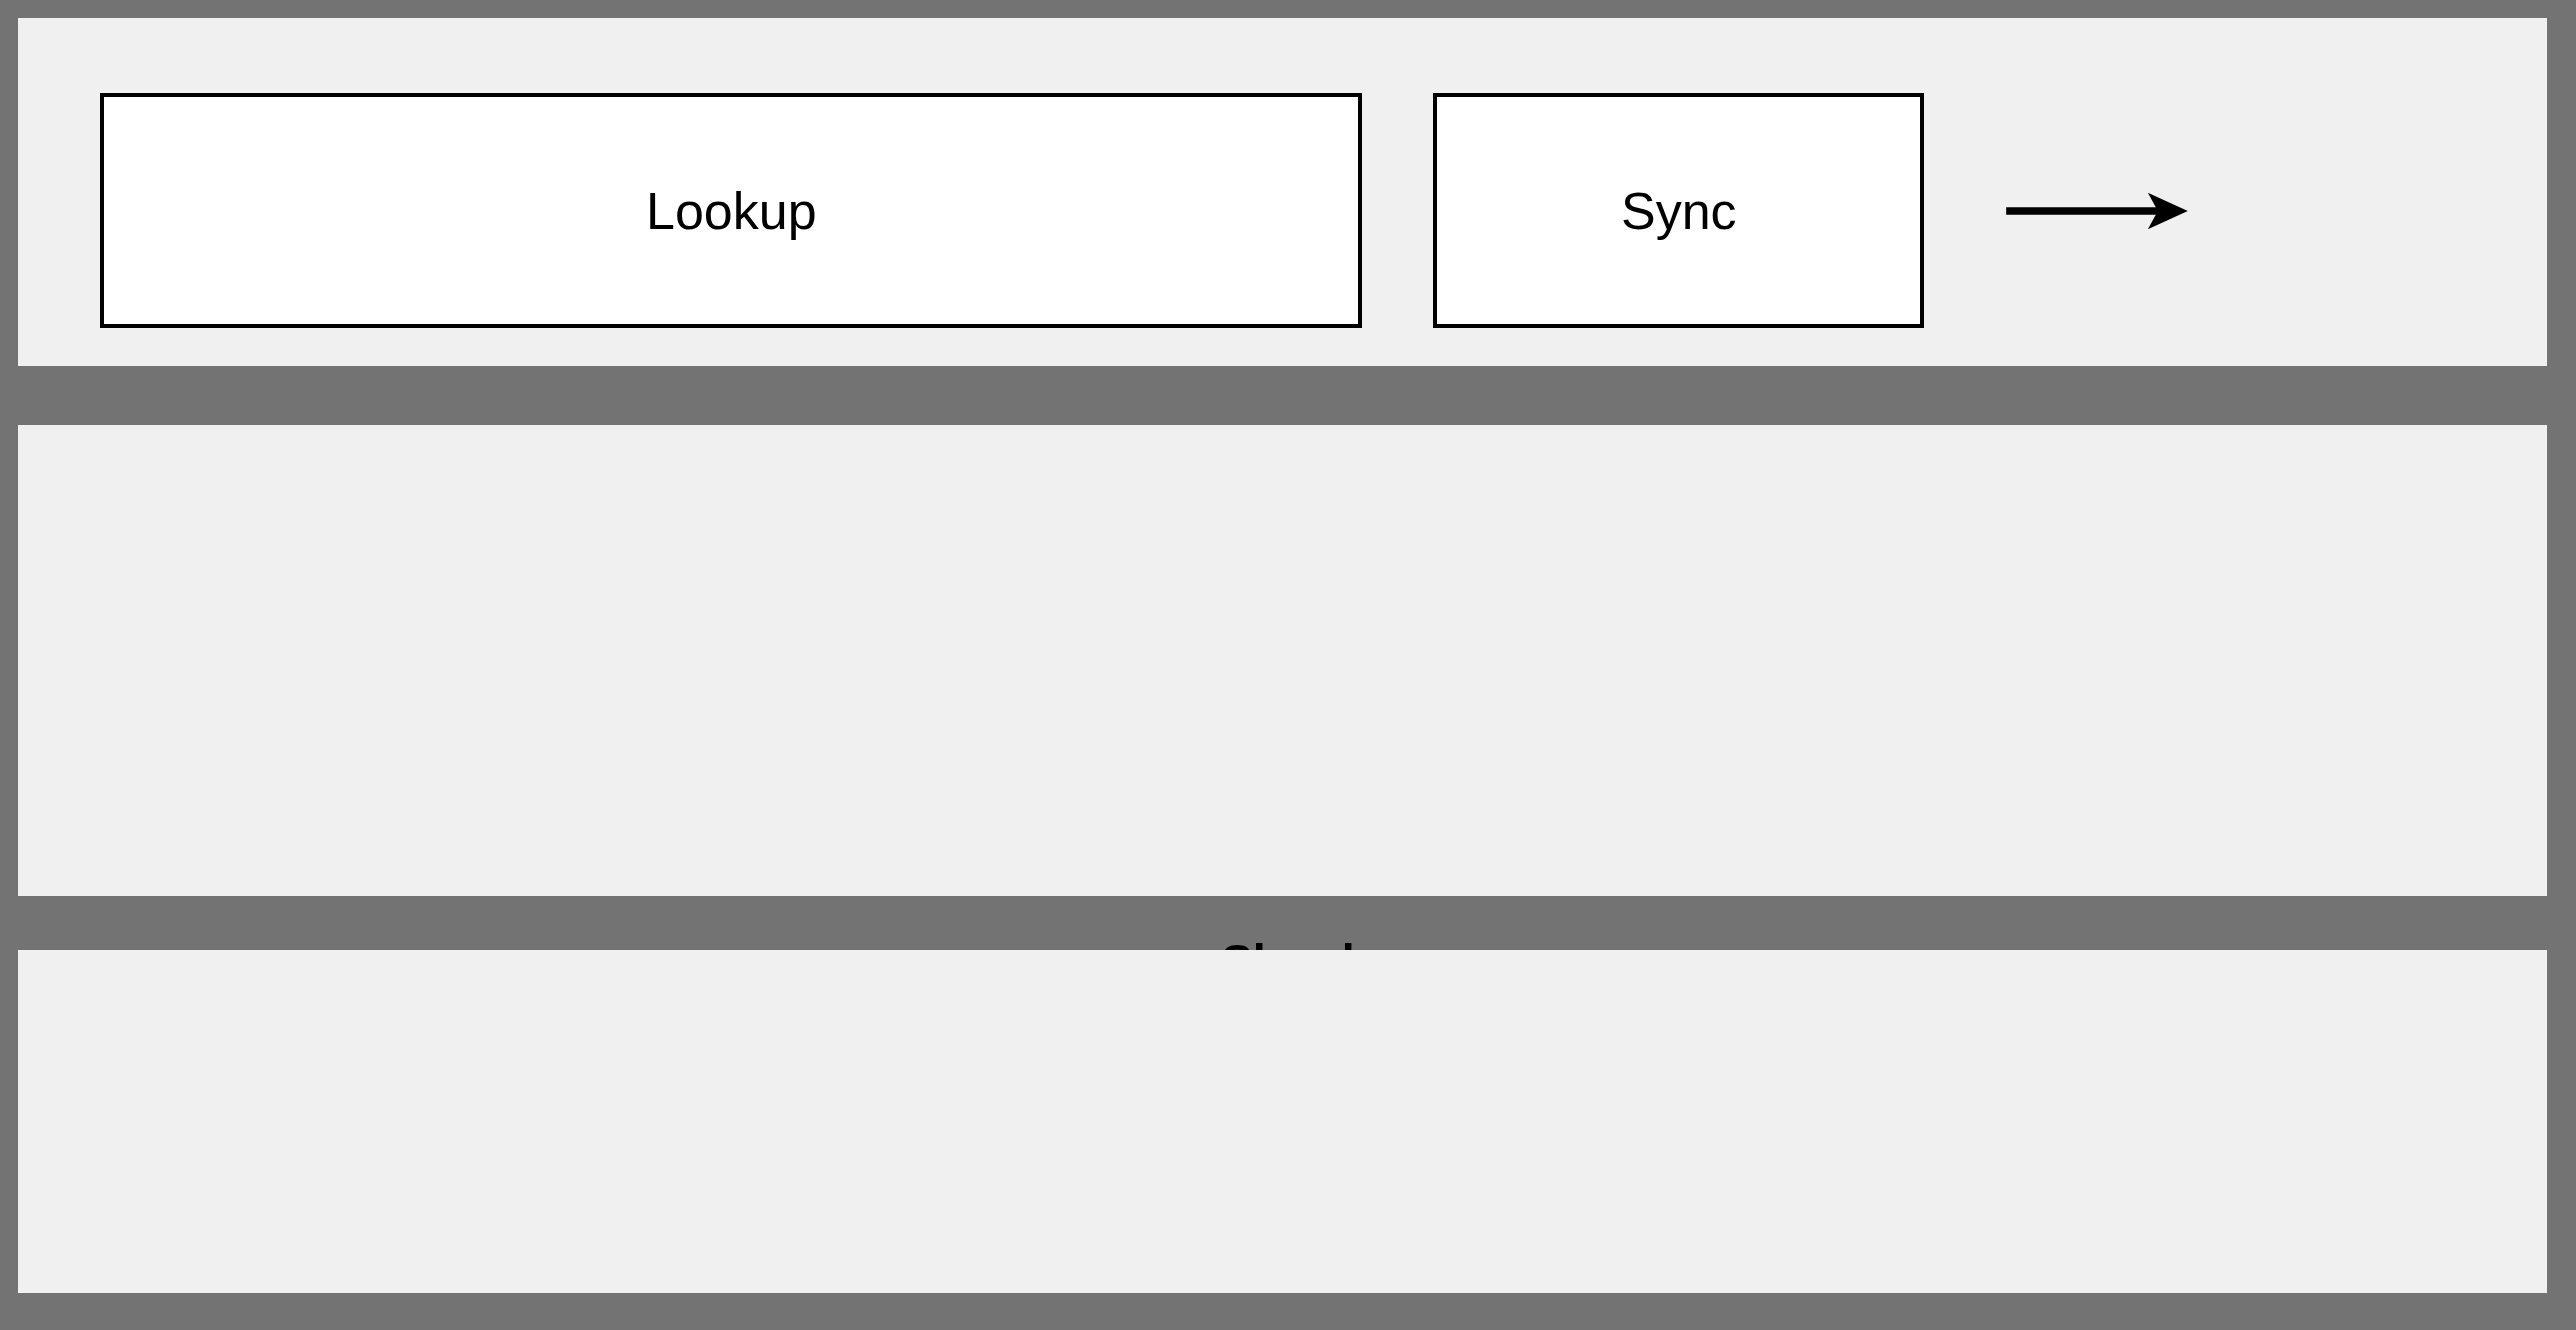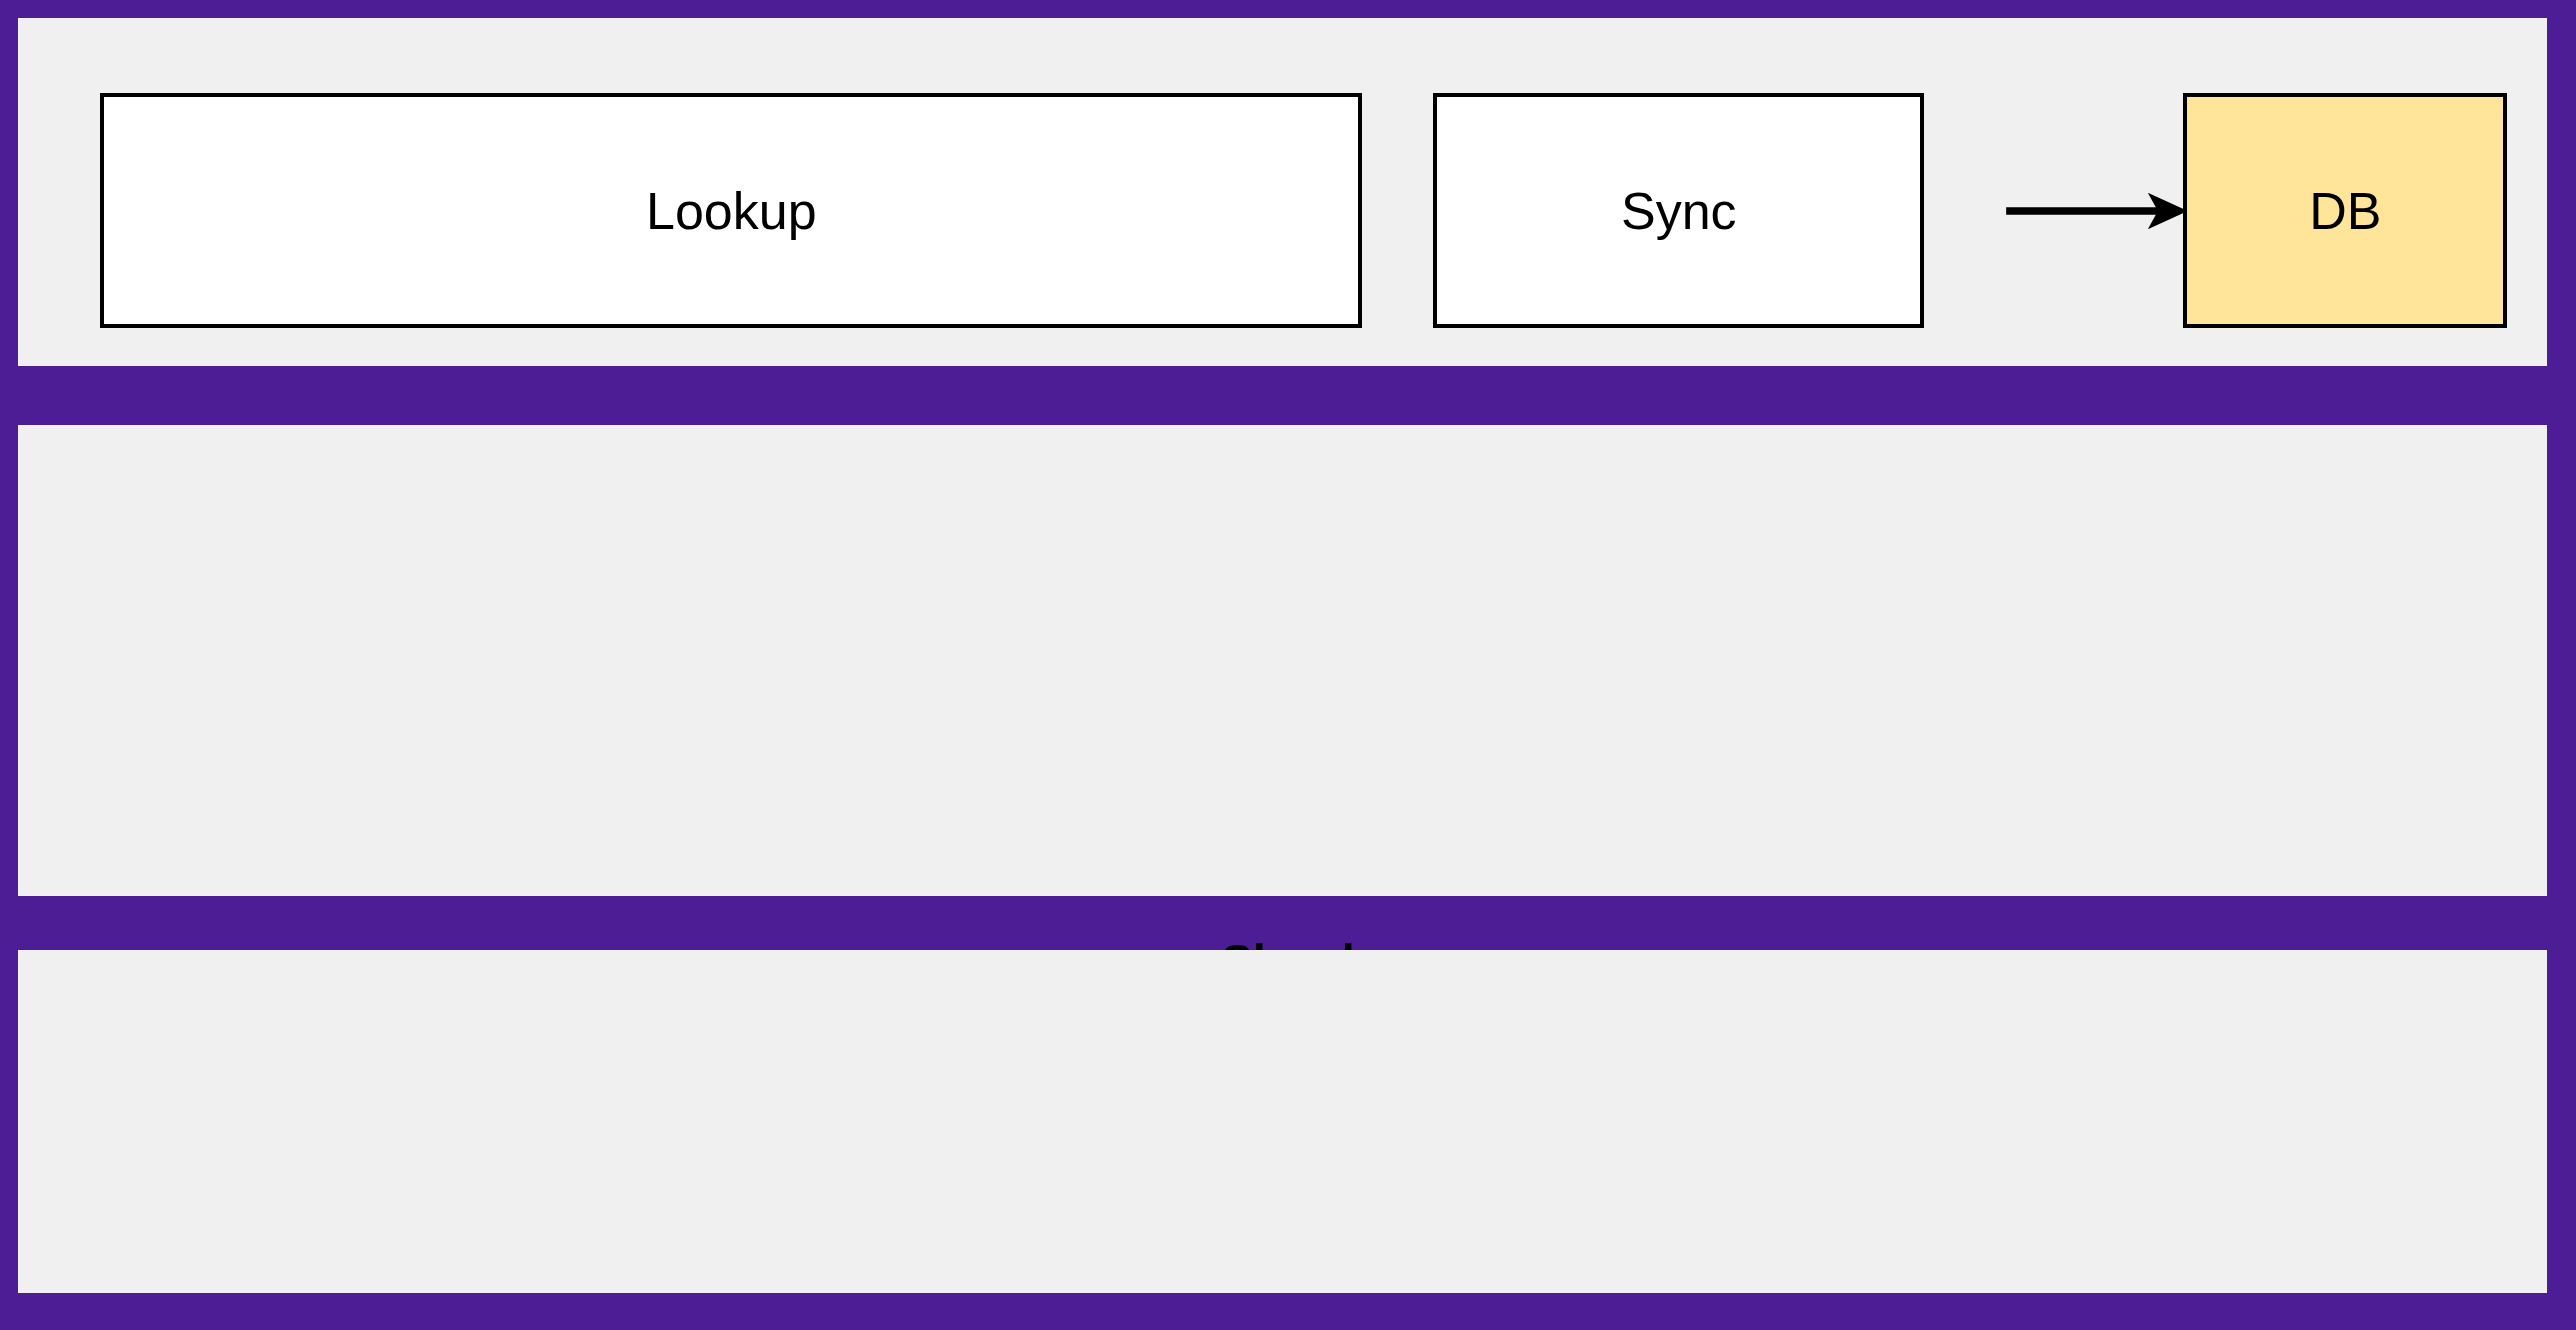--- a/index.html
+++ b/index.html
@@ -11,21 +11,21 @@
     width: 2576px;
     height: 1330px;
     font-family: "Liberation Sans", sans-serif;
     overflow: hidden;
   }
 
   .canvas {
     position: relative;
     width: 2576px;
     height: 1330px;
-    background: #4c1d95;
+    background: #737373;
   }
 
   
   .panel {
     position: absolute;
     background: #f0f0f0;
     left: 18.3px;
     width: 2529px;
   }
   #panel-top    { top: 18.3px;   height: 348px; }
@@ -140,23 +140,20 @@
 
     <div class="white-box" id="box-sync">
       <span class="label">Sync</span>
     </div>
 
     <svg id="arrow-sync-db" viewBox="0 0 218 72">
       <line x1="0" y1="36" x2="196" y2="36" stroke="#000000" stroke-width="9"></line>
       <polygon points="218,36 170,14 182,36 170,58" fill="#000000"></polygon>
     </svg>
 
-    <div id="box-db">
-      <span class="label">DB</span>
-    </div>
 
   </div>
 
   <div class="panel" id="panel-shards">
 
     <div id="shards-title">Shards</div>
 
     <div id="shards-row">
 
       <div class="shard-box">

